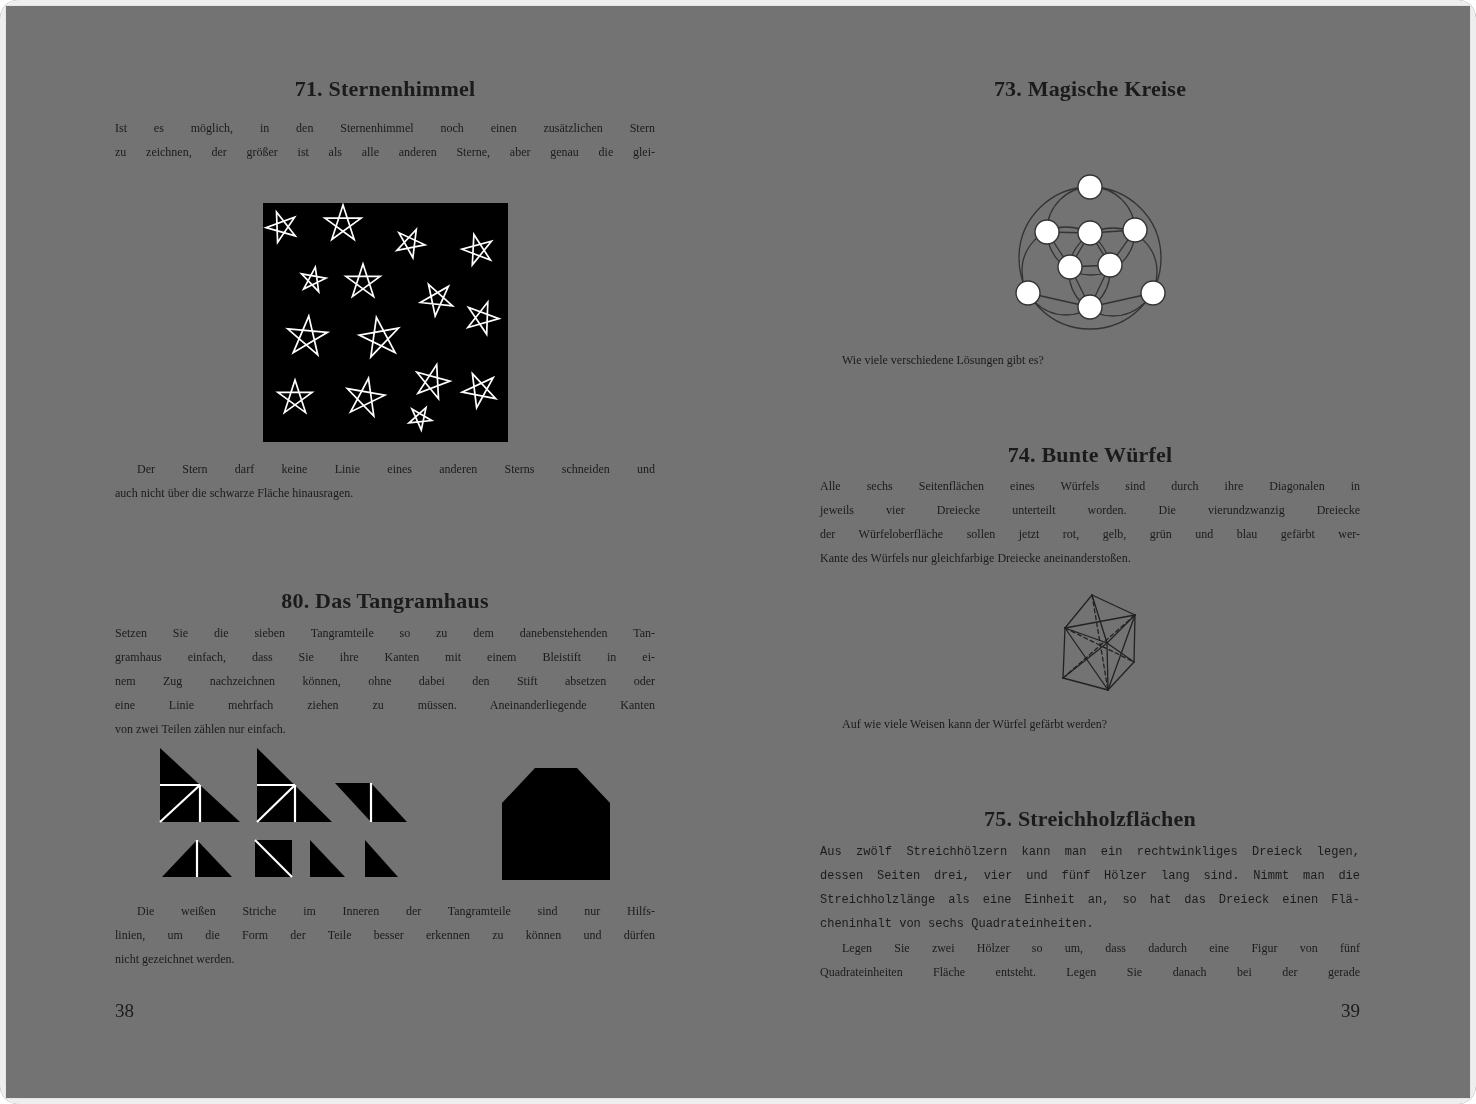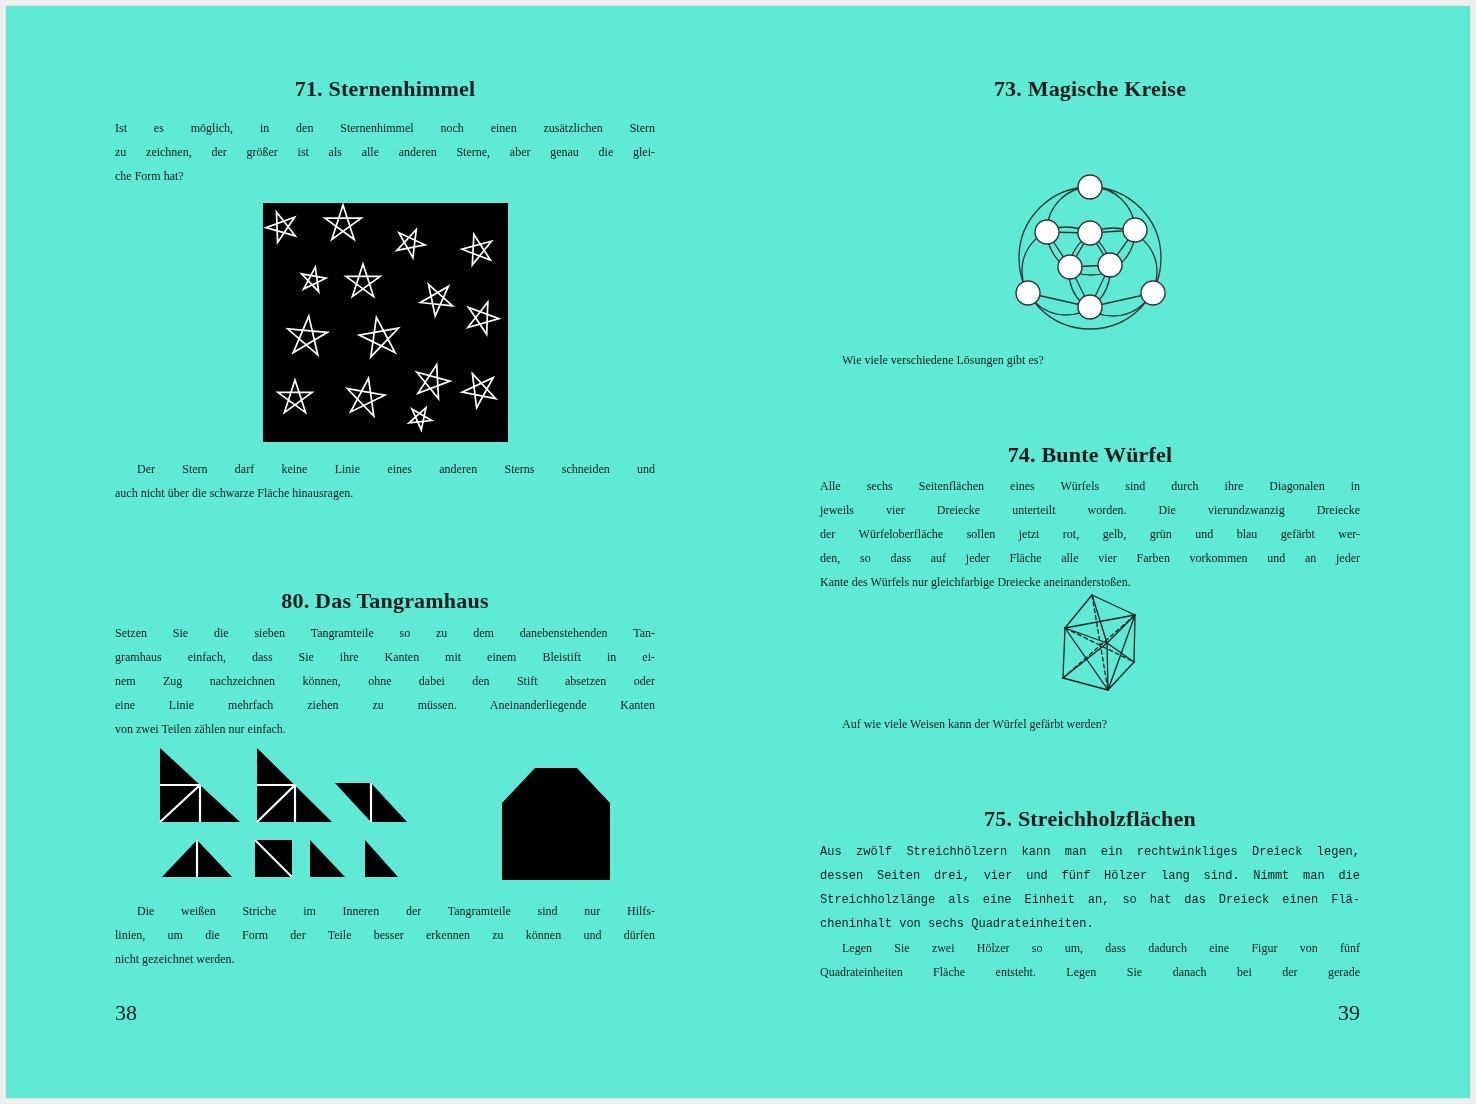--- a/index.html
+++ b/index.html
@@ -1,22 +1,23 @@
 <!DOCTYPE html>
 <html><head>
 <meta charset="utf-8">
 <style>
   html,body{margin:0;padding:0;background:#fff;}
   .canvas{
     position:relative;
     width:1476px;height:1104px;
-    background:#5eead4;
+    background:#737373;
     overflow:hidden;
     font-family:"Liberation Serif","DejaVu Serif",serif;
     color:#1b1b1b;
+    border-radius:18px;
   }
   .frame{
     position:absolute;inset:0;
     border:5px solid #eeeeee;
     box-shadow:inset 0 0 0 1px #e6e6e6;
     pointer-events:none;
   }
   .title{
     position:absolute;width:540px;
     text-align:center;
@@ -30,36 +31,35 @@
   .pline{
     height:24px;line-height:24px;
     text-align:justify;
     -moz-text-align-last:justify;
     text-align-last:justify;
     white-space:normal;
   }
   .pline.lastline{ -moz-text-align-last:left; text-align-last:left; }
   .pline.indent{ text-indent:22px; }
   .pagenum{
-    position:absolute;font-size:22px;
+    position:absolute;font-size:19px;
   }
   .pagenum.right{ width:540px; text-align:right; }
   .fig{ position:absolute; }
   .fig svg{ display:block; width:100%; height:100%; }
 </style>
 </head>
 <body>
 
 <div class="canvas">
 
   <h2 class="title" style="left:115px;top:58px;">71. Sternenhimmel</h2>
   <div class="para" style="left:115px;top:116px;">
       <div class="pline">Ist es möglich, in den Sternenhimmel noch einen zusätzlichen Stern</div>
       <div class="pline">zu zeichnen, der größer ist als alle anderen Sterne, aber genau die glei-</div>
-      <div class="pline lastline">che Form hat?</div>
     </div>
 
   <div class="fig" style="left:263px;top:203px;width:245px;height:239px;">
       <svg viewBox="263 203 245 239">
         <rect x="263" y="203" width="245" height="239" fill="#000000"></rect>
         <path d="M276.5,212.0L295.3,235.9L266.0,227.6L294.6,217.1L277.6,242.4Z" fill="none" stroke="#ffffff" stroke-width="1.7" stroke-linejoin="miter"></path>
         <path d="M343.0,205.0L354.2,239.4L324.9,218.1L361.1,218.1L331.8,239.4Z" fill="none" stroke="#ffffff" stroke-width="1.7" stroke-linejoin="miter"></path>
         <path d="M416.3,229.4L412.9,257.7L399.0,232.8L424.9,244.8L396.9,250.3Z" fill="none" stroke="#ffffff" stroke-width="1.7" stroke-linejoin="miter"></path>
         <path d="M473.9,234.5L490.4,260.1L462.0,249.2L491.4,241.3L472.3,264.9Z" fill="none" stroke="#ffffff" stroke-width="1.7" stroke-linejoin="miter"></path>
         <path d="M315.3,267.2L318.7,291.7L301.5,273.9L325.9,278.2L303.6,289.0Z" fill="none" stroke="#ffffff" stroke-width="1.7" stroke-linejoin="miter"></path>
@@ -153,21 +153,20 @@
 
   <div class="para" style="left:820px;top:348px;">
       <div class="pline indent lastline">Wie viele verschiedene Lösungen gibt es?</div>
     </div>
 
   <h2 class="title" style="left:820px;top:424px;">74. Bunte Würfel</h2>
   <div class="para" style="left:820px;top:474px;">
       <div class="pline">Alle sechs Seitenflächen eines Würfels sind durch ihre Diagonalen in</div>
       <div class="pline">jeweils vier Dreiecke unterteilt worden. Die vierundzwanzig Dreiecke</div>
       <div class="pline">der Würfeloberfläche sollen jetzt rot, gelb, grün und blau gefärbt wer-</div>
-      <div class="pline">den, so dass auf jeder Fläche alle vier Farben vorkommen und an jeder</div>
       <div class="pline lastline">Kante des Würfels nur gleichfarbige Dreiecke aneinanderstoßen.</div>
     </div>
 
   <div class="fig" style="left:1053px;top:588px;width:92px;height:108px;">
       <svg viewBox="1053 588 92 108">
         <line x1="1092" y1="595" x2="1135" y2="615" stroke="#222222" stroke-width="1.3" stroke-linecap="round"></line>
         <line x1="1135" y1="615" x2="1134" y2="662" stroke="#222222" stroke-width="1.3" stroke-linecap="round"></line>
         <line x1="1134" y1="662" x2="1108" y2="690" stroke="#222222" stroke-width="1.3" stroke-linecap="round"></line>
         <line x1="1108" y1="690" x2="1063" y2="678" stroke="#222222" stroke-width="1.3" stroke-linecap="round"></line>
         <line x1="1063" y1="678" x2="1065" y2="628" stroke="#222222" stroke-width="1.3" stroke-linecap="round"></line>

